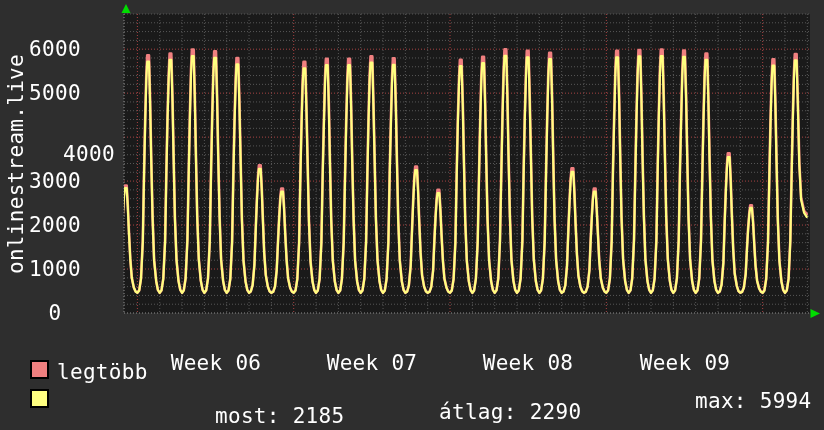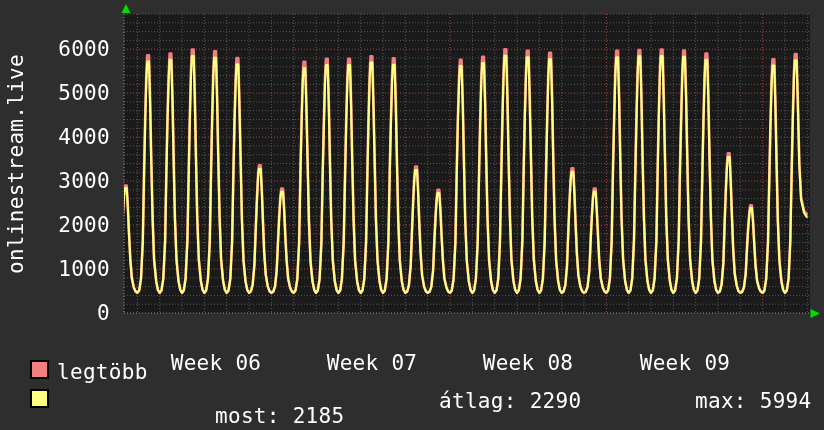--- a/index.html
+++ b/index.html
@@ -8,21 +8,21 @@
     background:#2e2e2e;
     font-family:"DejaVu Sans Mono","Liberation Mono",monospace;
     color:#ffffff;
   }
   #graph{position:absolute;left:0;top:0;width:824px;height:430px;}
   #plot-svg{position:absolute;left:0;top:0;}
   .txt{
     position:absolute;white-space:nowrap;
     font-size:21px;line-height:22px;letter-spacing:0.3px;color:#ffffff;
   }
-  .y-tick{left:0;width:110px;text-align:right;transform:translateY(-50%);}
+  .y-tick{left:0;width:110px;text-align:center;transform:translateY(-50%);}
   .x-tick{transform:translateX(-50%);top:320px;margin-top:32px;}
   #vertical-title{
     left:16px;top:164px;
     transform:translate(-50%,-50%) rotate(-90deg);
   }
   .legend-swatch{
     position:absolute;width:15px;height:15px;
     border:2px solid #000;box-sizing:content-box;
   }
   .stat .lbl{margin-right:0;}
@@ -120,35 +120,35 @@
     <polygon id="arrow-right" points="820,313.5 810.5,309 810.5,318" fill="#00dd00"></polygon>
   </svg>
 
   <div class="txt" id="vertical-title">onlinestream.live</div>
 
   <div id="y-ticks">
       <div class="txt y-tick" style="top: 313px;">0</div>
       <div class="txt y-tick" style="top: 269px;">1000</div>
       <div class="txt y-tick" style="top: 225px;">2000</div>
       <div class="txt y-tick" style="top: 181px;">3000</div>
-      <div class="txt y-tick" style="top: 137px;">4000</div>
+      <div class="txt y-tick" style="top: 154px; padding-left: 34px;">4000</div>
       <div class="txt y-tick" style="top: 93px;">5000</div>
       <div class="txt y-tick" style="top: 49px;">6000</div>
     </div>
   <div id="x-ticks">
       <div class="txt x-tick" style="left: 216px;">Week 06</div>
       <div class="txt x-tick" style="left: 372px; text-align: center;">Week 07</div>
       <div class="txt x-tick" style="left: 528px;">Week 08</div>
       <div class="txt x-tick" style="left: 685px;">Week 09</div>
     </div>
 
   <div class="legend-swatch" id="swatch-max" style="left: 30px; top: 360px; background: rgb(240, 128, 128);"></div>
   <div class="txt" style="left:57px;top:361px;">legtöbb</div>
 
   <div class="legend-swatch" id="swatch-avg" style="left: 30px; top: 389px; background: rgb(255, 255, 128);"></div>
 
   <div class="txt stat" style="left:215px;top:390px;margin-top:15px;"><span class="lbl">most:</span> <span>2185</span></div>
 
-  <div class="txt stat" style="left:439px;top:390px;"><span class="lbl">átlag:</span> <span>2290</span></div>
+  <div class="txt stat" style="left:439px;top:401px;"><span class="lbl">átlag:</span> <span>2290</span></div>
 
   <div class="txt stat" style="left:695px;top:390px;"><span class="lbl">max:</span> <span>5994</span></div>
 
 </div>
 
 </body></html>

